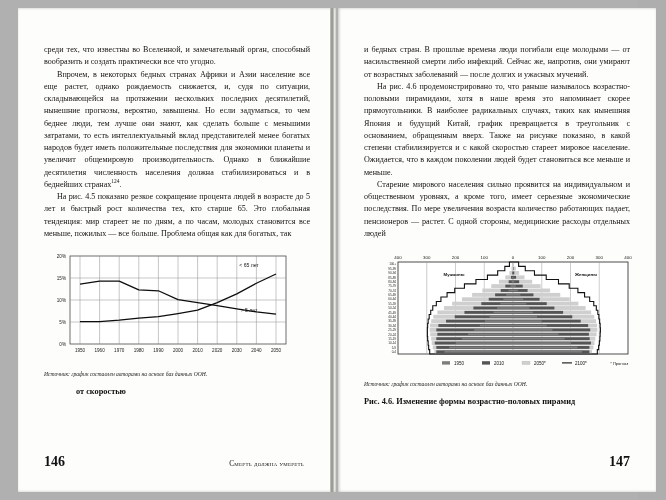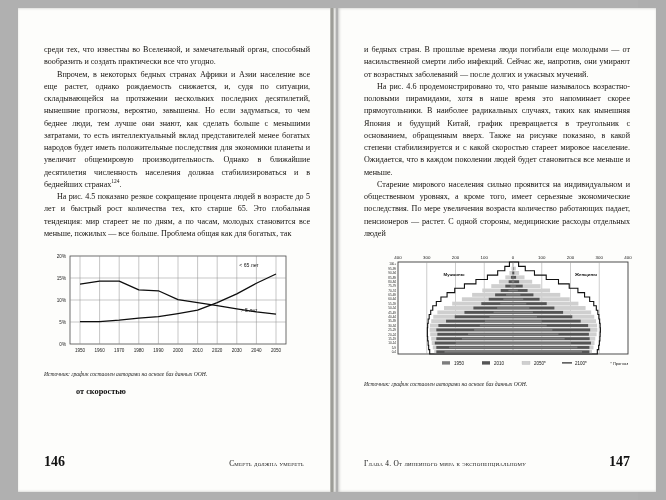--- a/index.html
+++ b/index.html
@@ -377,22 +377,24 @@
           <text class="leg-lbl" x="170" y="114.5">2050*</text>
 
           <line x1="198" y1="112.9" x2="208" y2="112.9" stroke="#111111" stroke-width="1.1"></line>
           <text class="leg-lbl" x="211" y="114.5">2100*</text>
 
           <text class="note-lbl" x="264" y="114.5" text-anchor="end">* Прогноз</text>
         </g>
       </svg>
 
       <div class="source">Источник: график составлен авторами на основе баз данных ООН.</div>
+      <div class="figcap">
+        <span>Рис. 4.6. Изменение формы возрастно-половых пирамид</span>
+      </div>
     </div>
 
     <div class="runfoot right">
-      <span class="rh">Глава 4. От линейного мира к экспоненциальному</span>
       <span class="folio">147</span>
     </div>
   </div>
 
   <div class="gutter"></div>
 </div>
 
 </body></html>

